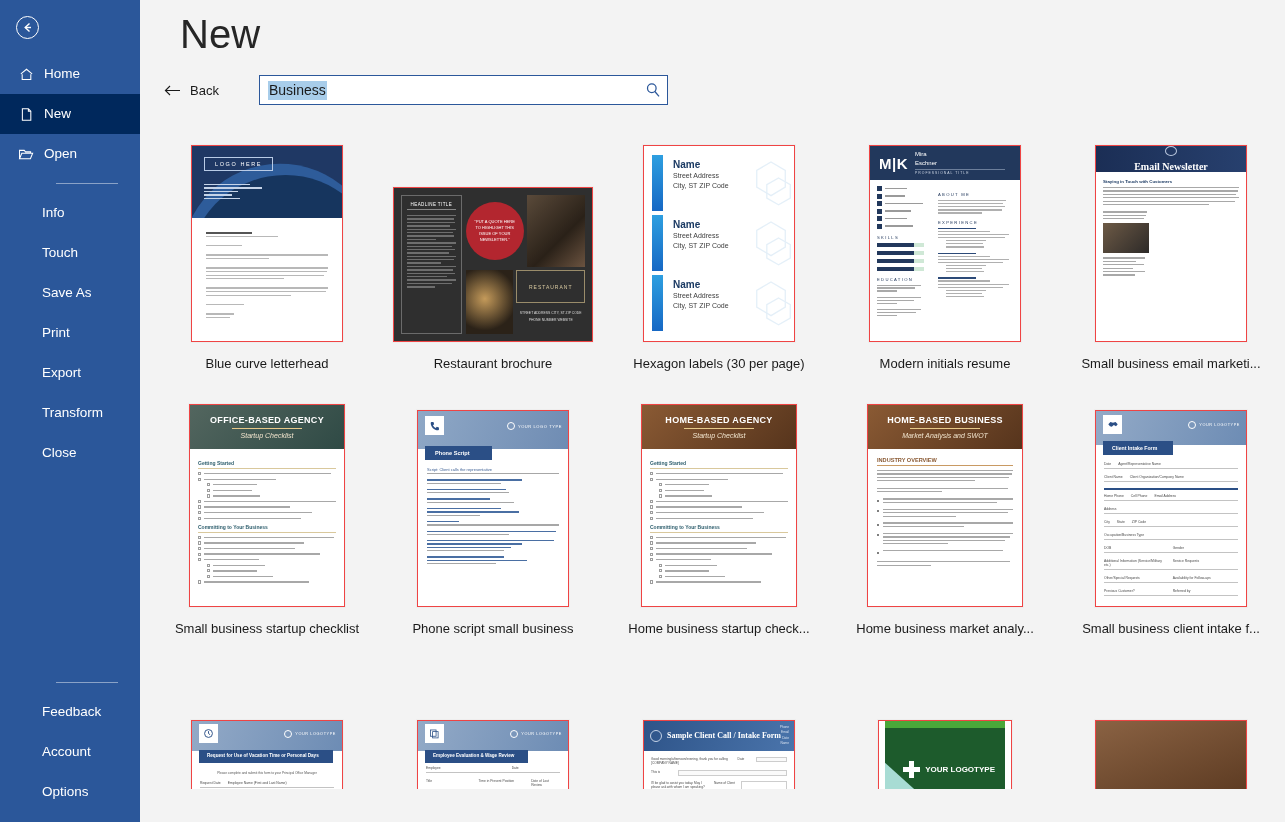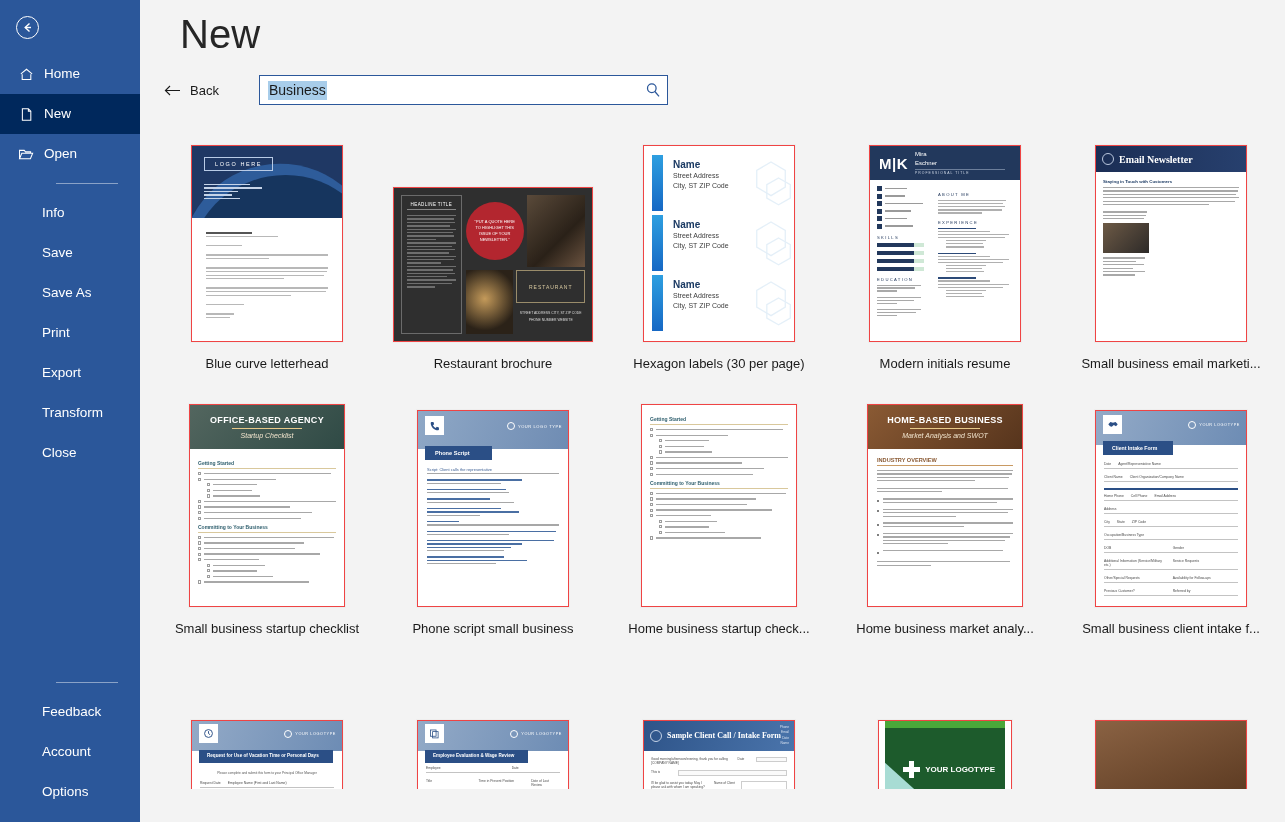--- a/index.html
+++ b/index.html
@@ -155,21 +155,21 @@
   .rs-skill { height:4px; background:#22385c; margin-bottom:4px; position:relative;}
   .rs-skill::after { content:""; position:absolute; right:0; top:0; bottom:0; width:22%; background:#cfe8d6;}
   .rs-edu i { display:block; height:1.3px; background:#a9a9a9; margin-bottom:1.7px;}
   .rs-edu .g { margin-bottom:5px;}
   .rs-right { flex:1; padding:6px 8px 0 8px;}
   .rs-right i { display:block; height:1.3px; background:#b0b0b0; margin-bottom:1.8px;}
   .rs-grp { margin-bottom:5px;}
   .rs-bullet { padding-left:8px;}
 
   .t-newsletter { width: 152px; height: 197px; background: #fff; }
-  .nl-top { height:26px; background: linear-gradient(90deg,#1b2e55,#27406e); display:flex; align-items:center; padding:0 6px; gap:5px;}
+  .nl-top { height:26px; background: linear-gradient(90deg,#1b2e55,#27406e); display:flex; align-items:center; padding:0 6px; gap:5px;flex-direction:column;}
   .nl-seal { width:12px; height:12px; border-radius:50%; border:1px solid #b9c6dd; }
   .nl-ttl { color:#fff; font-size:10px; font-family:"Liberation Serif", serif; font-weight:bold;}
   .nl-body { padding:7px 7px 0; }
   .nl-h { color:#1b3a63; font-size:4.4px; margin-bottom:3px; font-weight:bold;}
   .nl-body i { display:block; height:1.3px; background:#a8a8a8; margin-bottom:2.1px;}
   .nl-cols { display:flex; gap:6px; margin-top:6px; }
   .nl-c1 { width:34%;}
   .nl-photo { height:30px; background: linear-gradient(135deg,#6d5a46,#2d2a28); margin:4px 0;}
   .nl-c2 { flex:1;}
   .nl-big { color:#1f3d6b; font-family:"Liberation Serif", serif; font-size:9px; line-height:1.25; margin:3px 0 4px;}
@@ -291,21 +291,21 @@
       </span>
       <span class="lbl">Open</span>
     </div>
 
     <div class="divider"></div>
 
     <div class="nav-item plain">
       <span class="lbl">Info</span>
       </div>
     <div class="nav-item plain">
-      <span class="lbl">Save</span>
+      <span class="lbl">Touch</span>
       </div>
     <div class="nav-item plain">
       <span class="lbl">Save As</span>
       </div>
     <div class="nav-item plain">
       <span class="lbl">Print</span>
       </div>
     <div class="nav-item plain">
       <span class="lbl">Export</span>
       </div>
@@ -800,20 +800,25 @@
                 </div>
             </div>
           </div>
         </div>
         <div class="tile-label">Phone script small business</div>
       </div>
 
       <div class="tile">
         <div class="thumb-wrap">
           <div class="thumb t-checklist">
+            <div class="cl-hdr brown">
+              <div class="cl-t1">HOME-BASED AGENCY</div>
+              <div class="cl-rule"></div>
+              <div class="cl-t2">Startup Checklist</div>
+            </div>
             <div class="cl-body">
               <div class="cl-sec">Getting Started</div>
               <div class="cl-li">
                   <span class="cl-box"></span>
                   <span class="cl-line" style="max-width:92%"></span>
                 </div>
               <div class="cl-li">
                   <span class="cl-box"></span>
                   <span class="cl-line" style="max-width:52%"></span>
                 </div>

